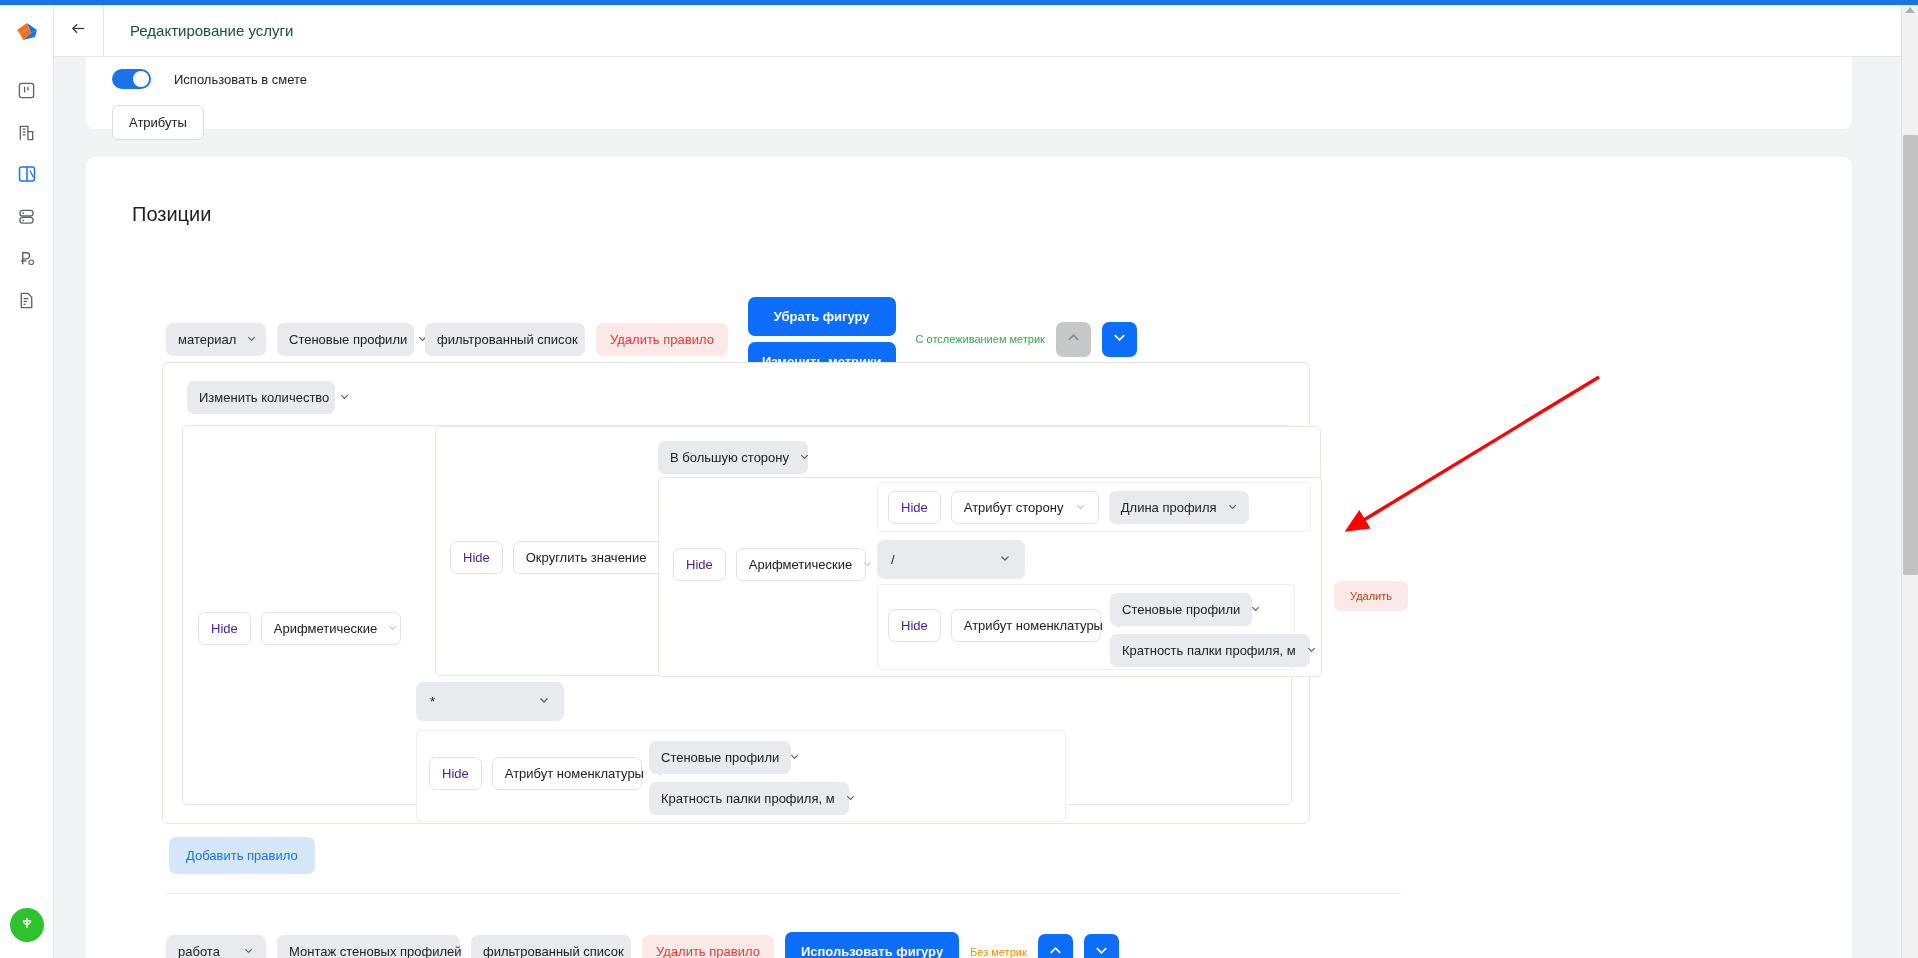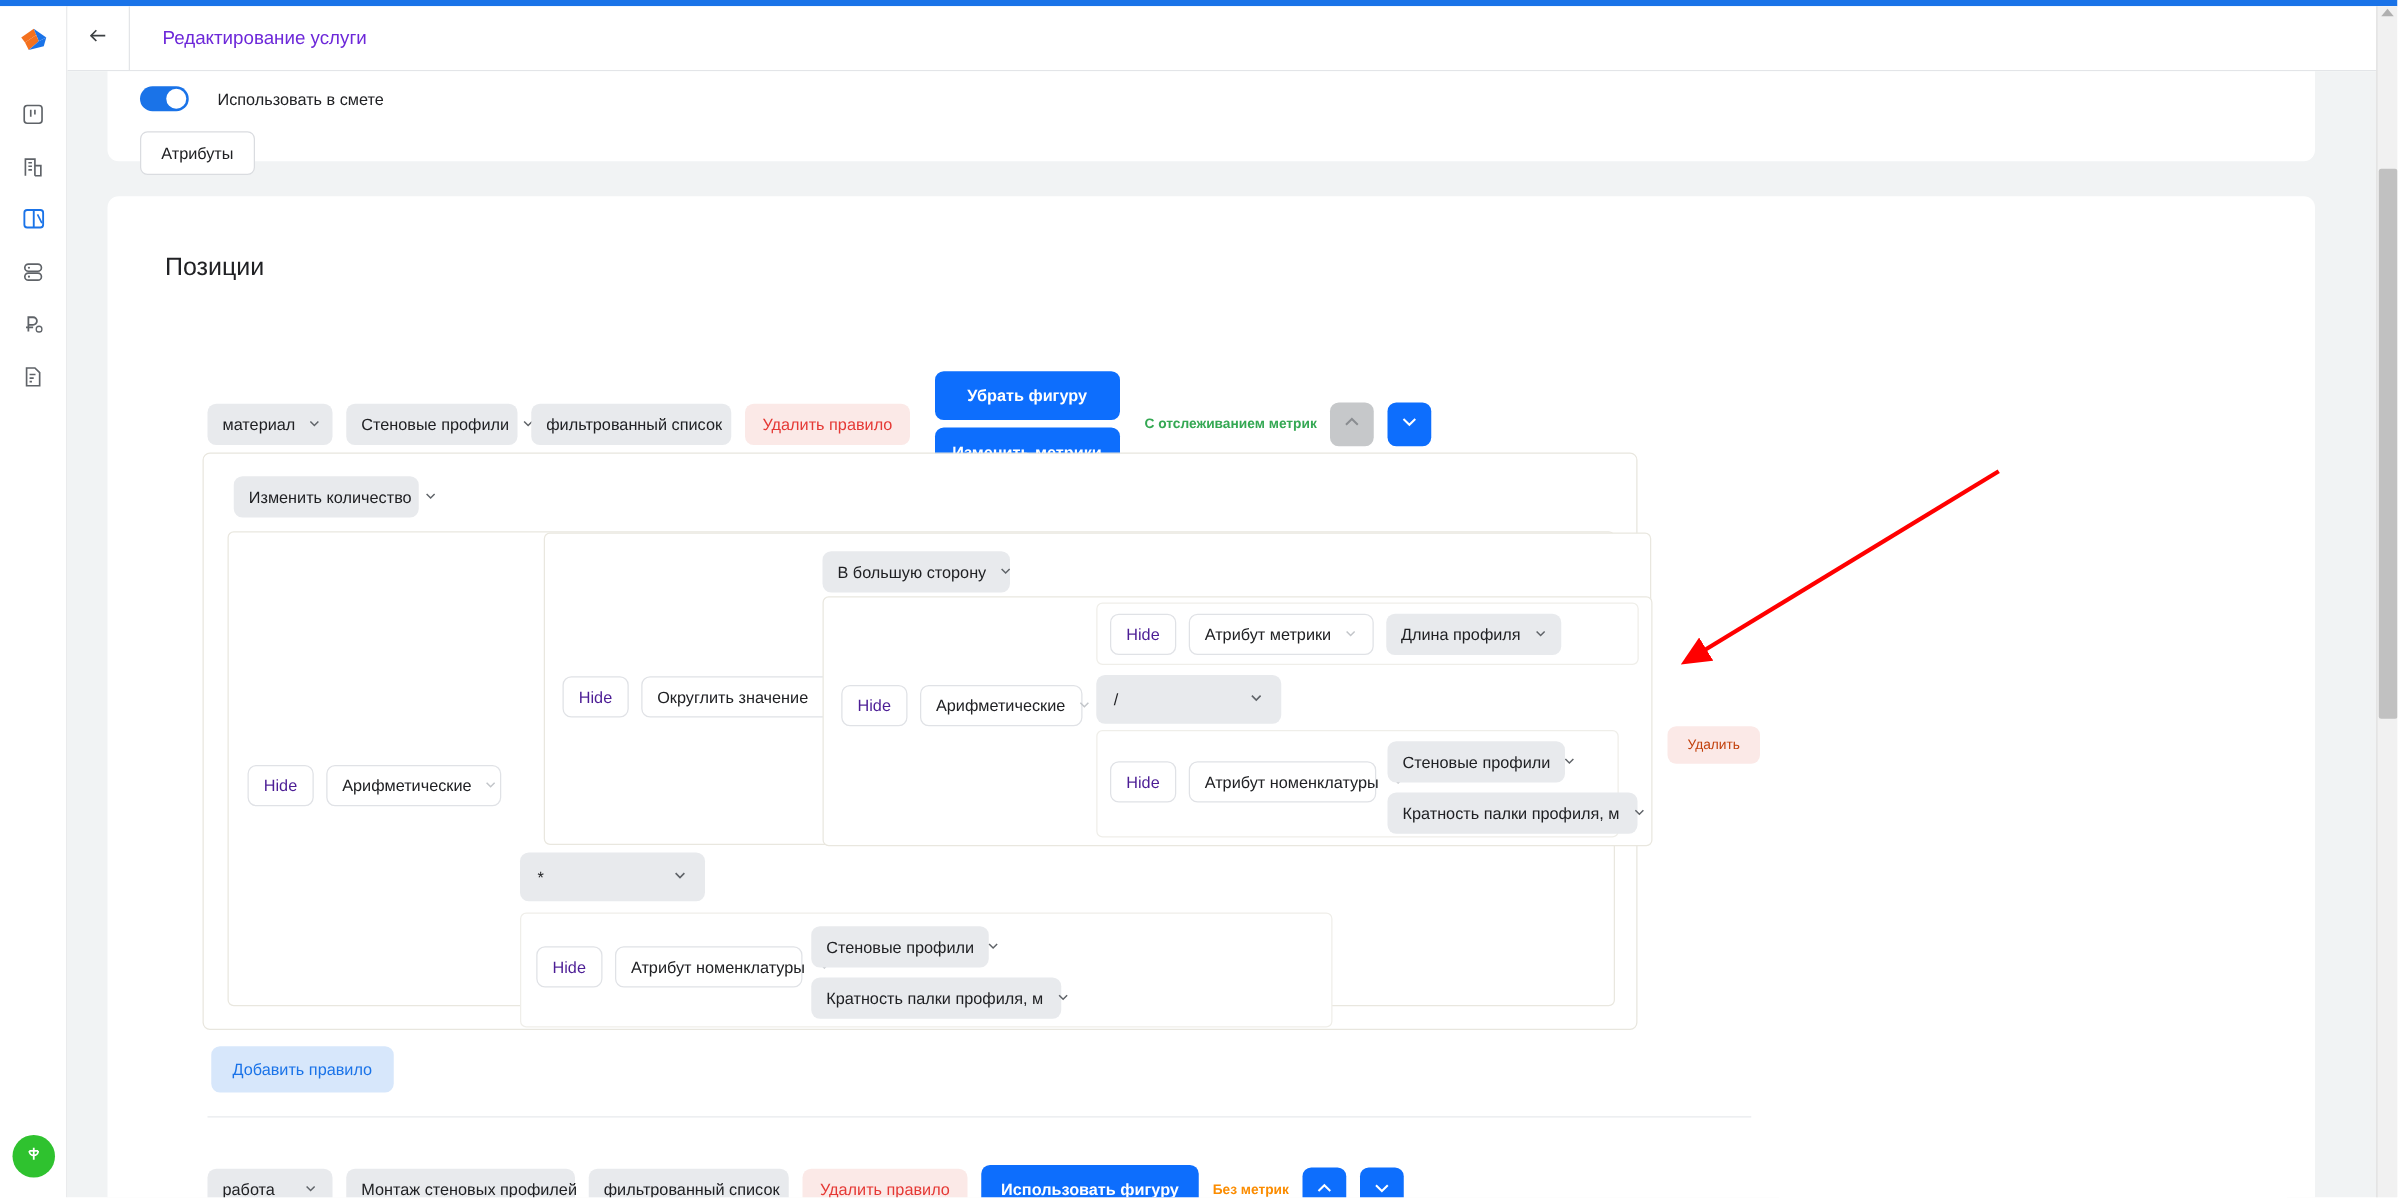--- a/index.html
+++ b/index.html
@@ -54,21 +54,21 @@
   }
   .back-btn {
     width: 50px; height: 51px;
     display: flex; align-items: center; justify-content: center;
     border-right: 1px solid #e3e5e8;
     cursor: pointer;
   }
   .header-title {
     margin-left: 26px;
     font-size: 15px;
-    color: #6d28d9;
+    color: #14532d;
   }
 
   
   .body-area {
     position: absolute; top: 57px; left: 54px;
     width: 1864px; height: 901px;
     background: #f1f3f4;
     overflow: hidden;
   }
 
@@ -147,21 +147,21 @@
     cursor: pointer; white-space: nowrap;
   }
   .btn-sq {
     width: 35px; height: 35px; border: none; border-radius: 7px;
     display: flex; align-items: center; justify-content: center;
     cursor: pointer;
   }
   .btn-sq.grey { background: #c6c8ca; }
   .btn-sq.blue { background: #0d6efd; }
   .metric-note {
-    font-size: 11px; font-weight: 700; white-space: nowrap;
+    font-size: 11px; font-weight: 400; white-space: nowrap;
   }
   .hide-btn {
     border: 1px solid #e0e2e6; border-radius: 7px;
     background: #ffffff; padding: 8px 12px;
     font-size: 13px; color: #4c1d95; cursor: pointer;
   }
 
   
   .rule-row-top {
     position: absolute; top: 240px; left: 112px;
@@ -476,21 +476,21 @@
                       <polyline points="2.5,4.5 6,8 9.5,4.5"></polyline>
                     </svg>
                 </span>
               </button>
             </div>
 
             <div class="attr-box" style="top:4px; left:218px; width:434px; height:50px;">
               <div style="position:absolute; top:8px; left:10px; display:flex; align-items:center; gap:10px;">
                 <button class="hide-btn">Hide</button>
                 <button class="chip-outline" style="width:148px">
-                  <span>Атрибут метрики</span>
+                  <span>Атрибут сторону</span>
                   <span class="cv">
                     <svg width="11" height="11" viewBox="0 0 12 12" fill="none" stroke="#c2c5c9" stroke-width="1.3">
                         <polyline points="2.5,4.5 6,8 9.5,4.5"></polyline>
                       </svg>
                   </span>
                 </button>
                 <button class="chip" style="width:140px">
                   <span>Длина профиля</span>
                   <span class="cv">
                     <svg width="11" height="11" viewBox="0 0 12 12" fill="none" stroke="#5f6368" stroke-width="1.3">

